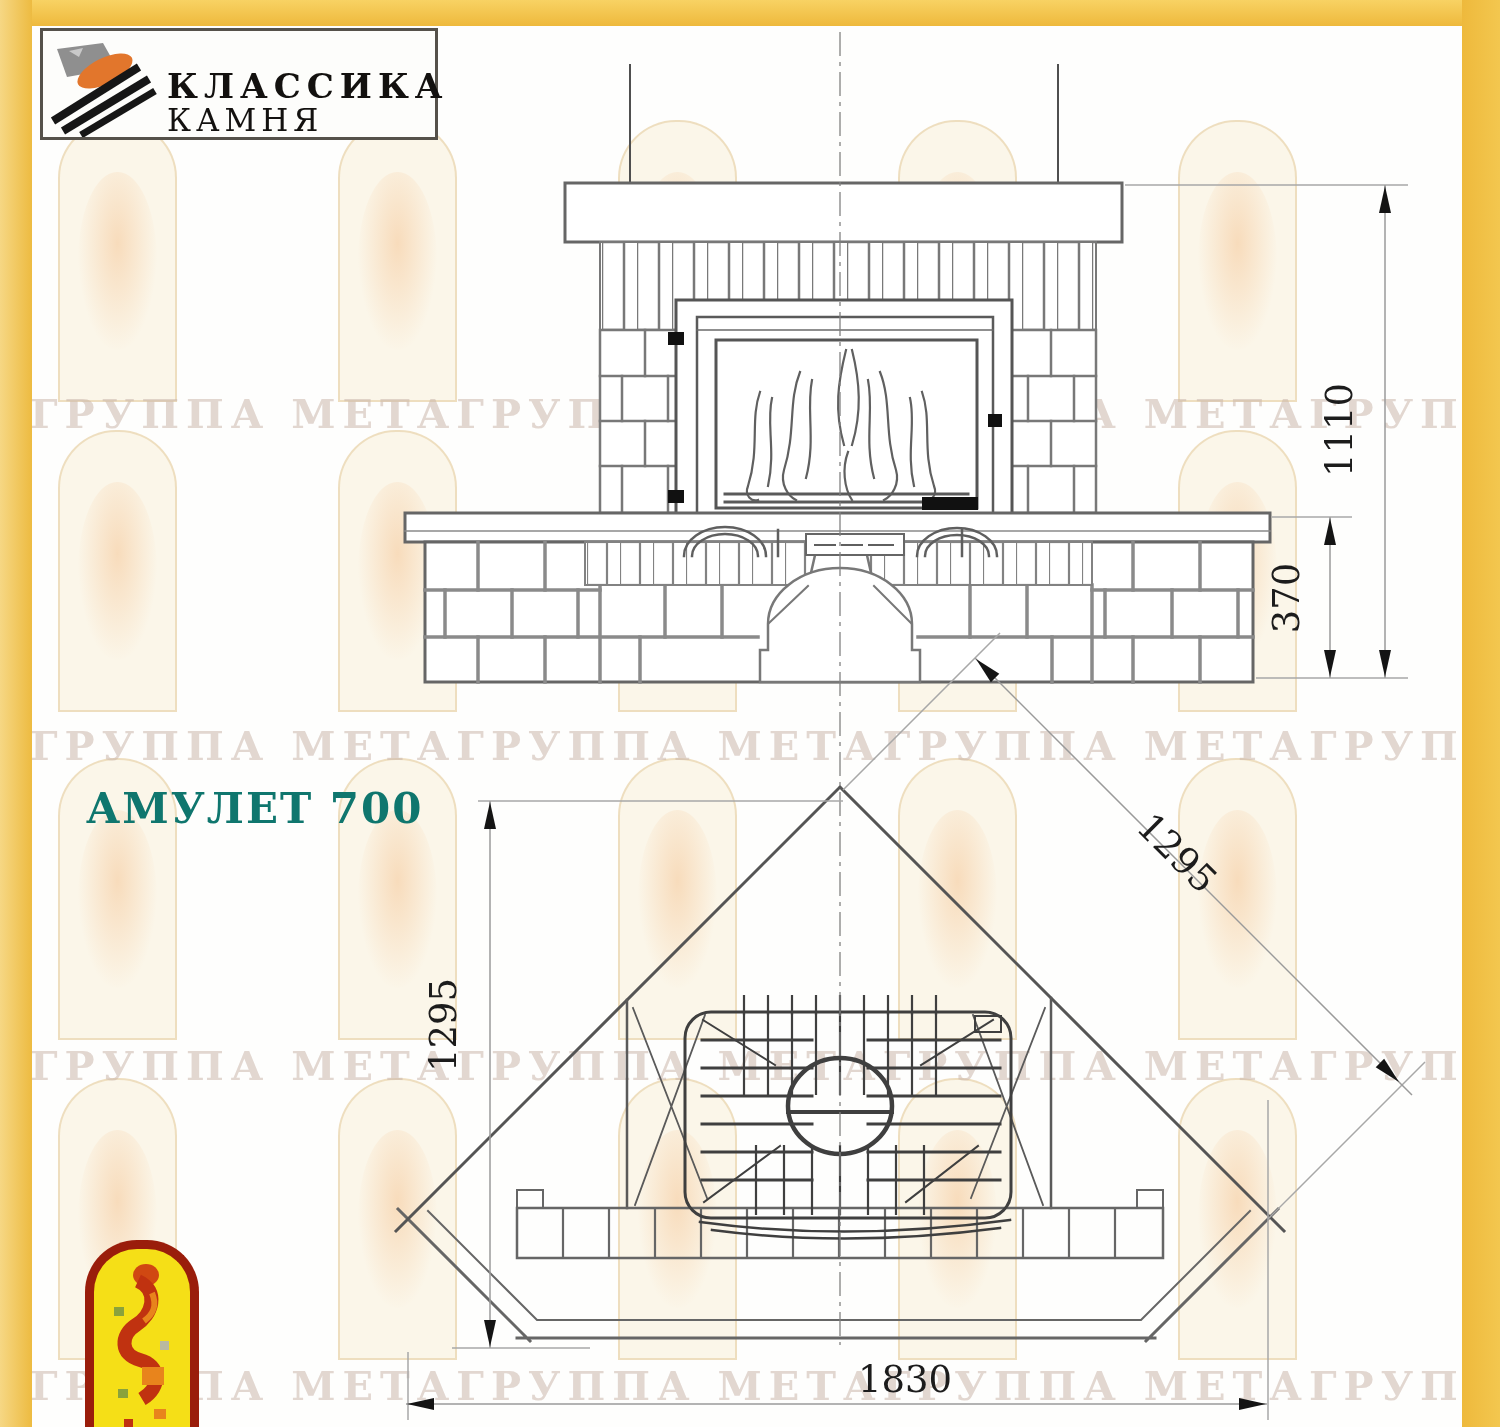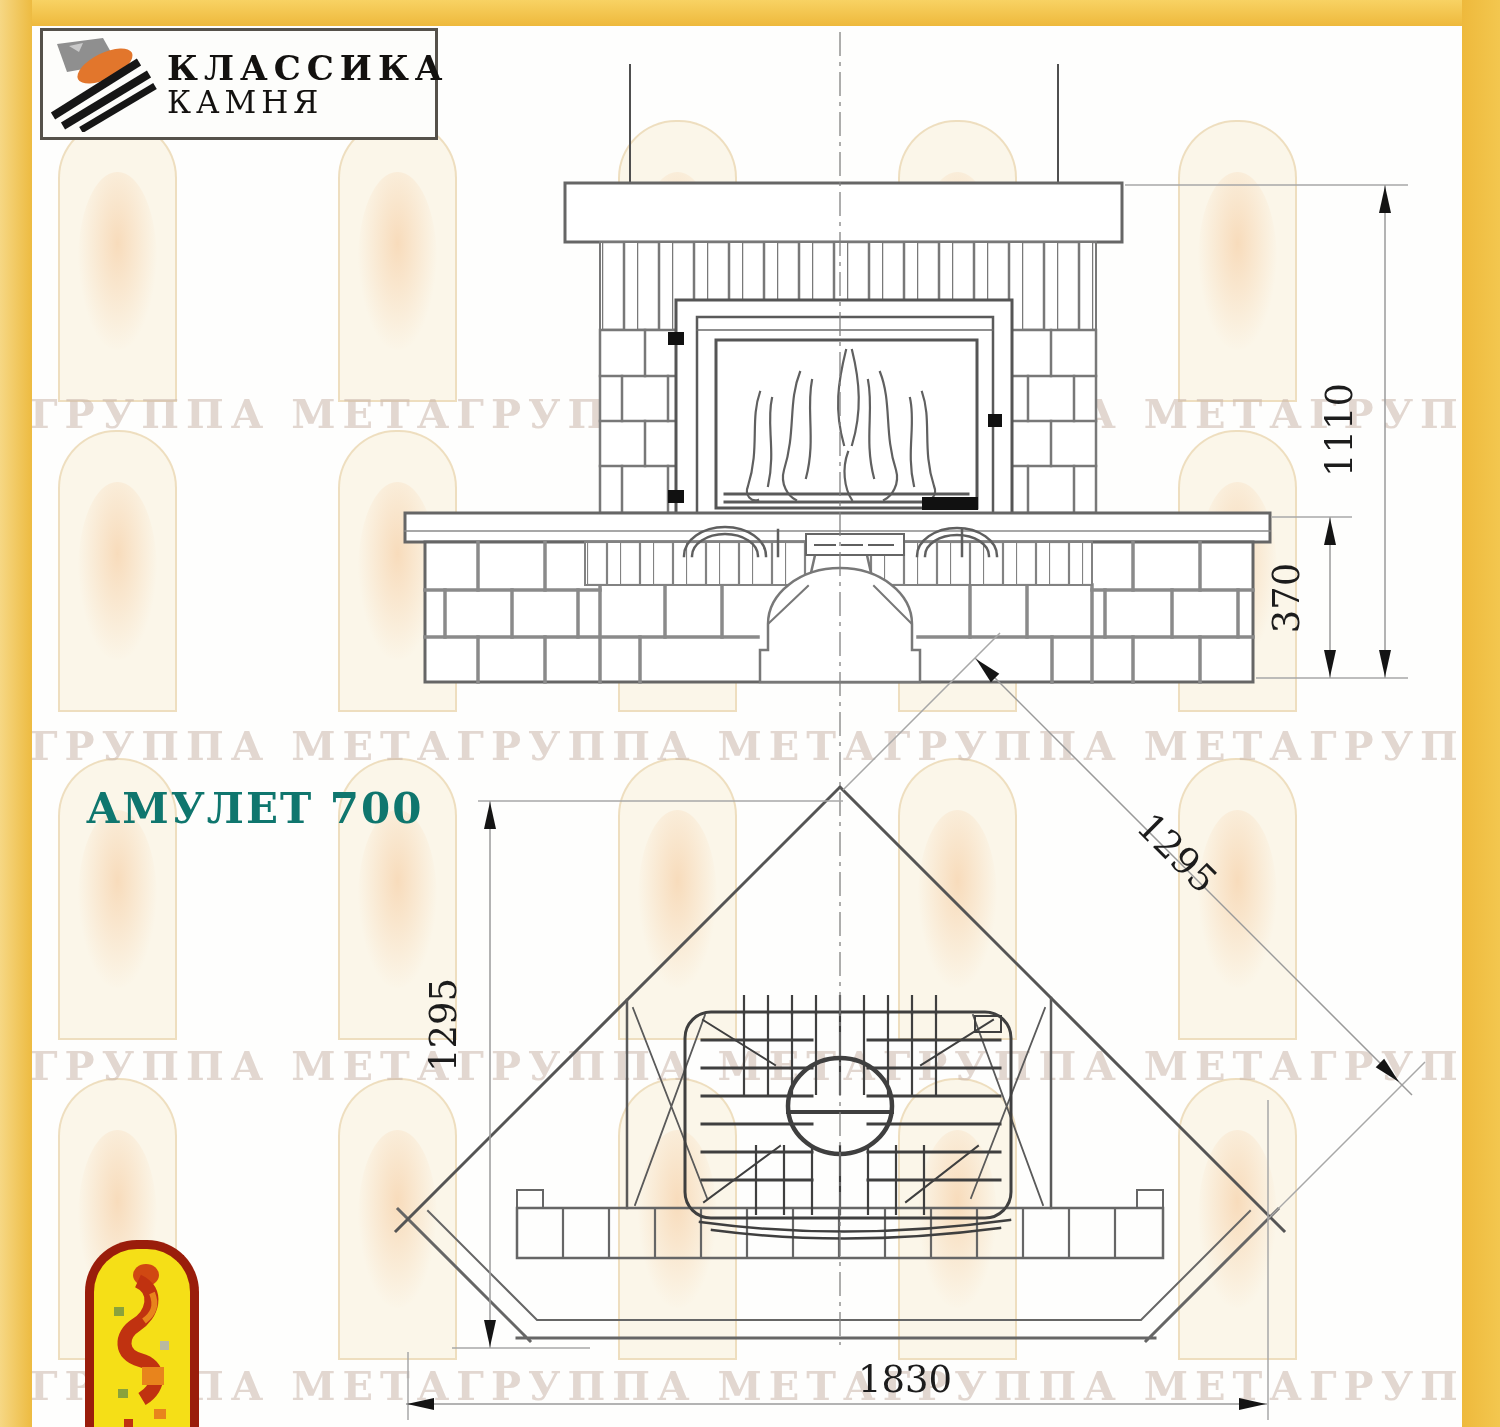--- a/index.html
+++ b/index.html
@@ -13,21 +13,21 @@
   
   .wm-layer{position:absolute;inset:0;z-index:1;}
   .arch{position:absolute;width:115px;height:278px;border:2px solid rgba(236,219,184,.85);
         border-radius:58px 58px 0 0;background:rgba(251,245,231,.9);}
   .arch .fig{position:absolute;left:16%;top:18%;width:68%;height:64%;border-radius:50%;
         background:radial-gradient(ellipse at 50% 40%, rgba(245,198,150,.55), rgba(245,198,150,0) 72%);}
   .wm-text{position:absolute;left:30px;width:1440px;white-space:nowrap;overflow:hidden;
         font-size:40px;font-weight:bold;letter-spacing:7px;color:rgba(203,182,172,.55);}
   
   .logo-box{position:absolute;left:40px;top:28px;width:392px;height:106px;background:#fdfdfb;
-        border:3px solid #55514a;z-index:30;display:flex;align-items:center;}
+        border:3px solid #55514a;z-index:30;display:flex;align-items:flex-end;}
   .logo-mark{width:112px;height:96px;margin-left:6px;flex:0 0 auto;}
   .logo-words{margin-left:6px;color:#13110f;line-height:1.06;}
   .logo-words .l1{font-size:34px;font-weight:bold;letter-spacing:6px;}
   .logo-words .l2{font-size:31px;font-weight:normal;letter-spacing:5px;}
   
   .model-title{position:absolute;left:86px;top:784px;font-size:42px;font-weight:bold;
         letter-spacing:2px;color:#0f766e;z-index:20;}
   
   .drawing{position:absolute;left:0;top:0;z-index:10;}
   

